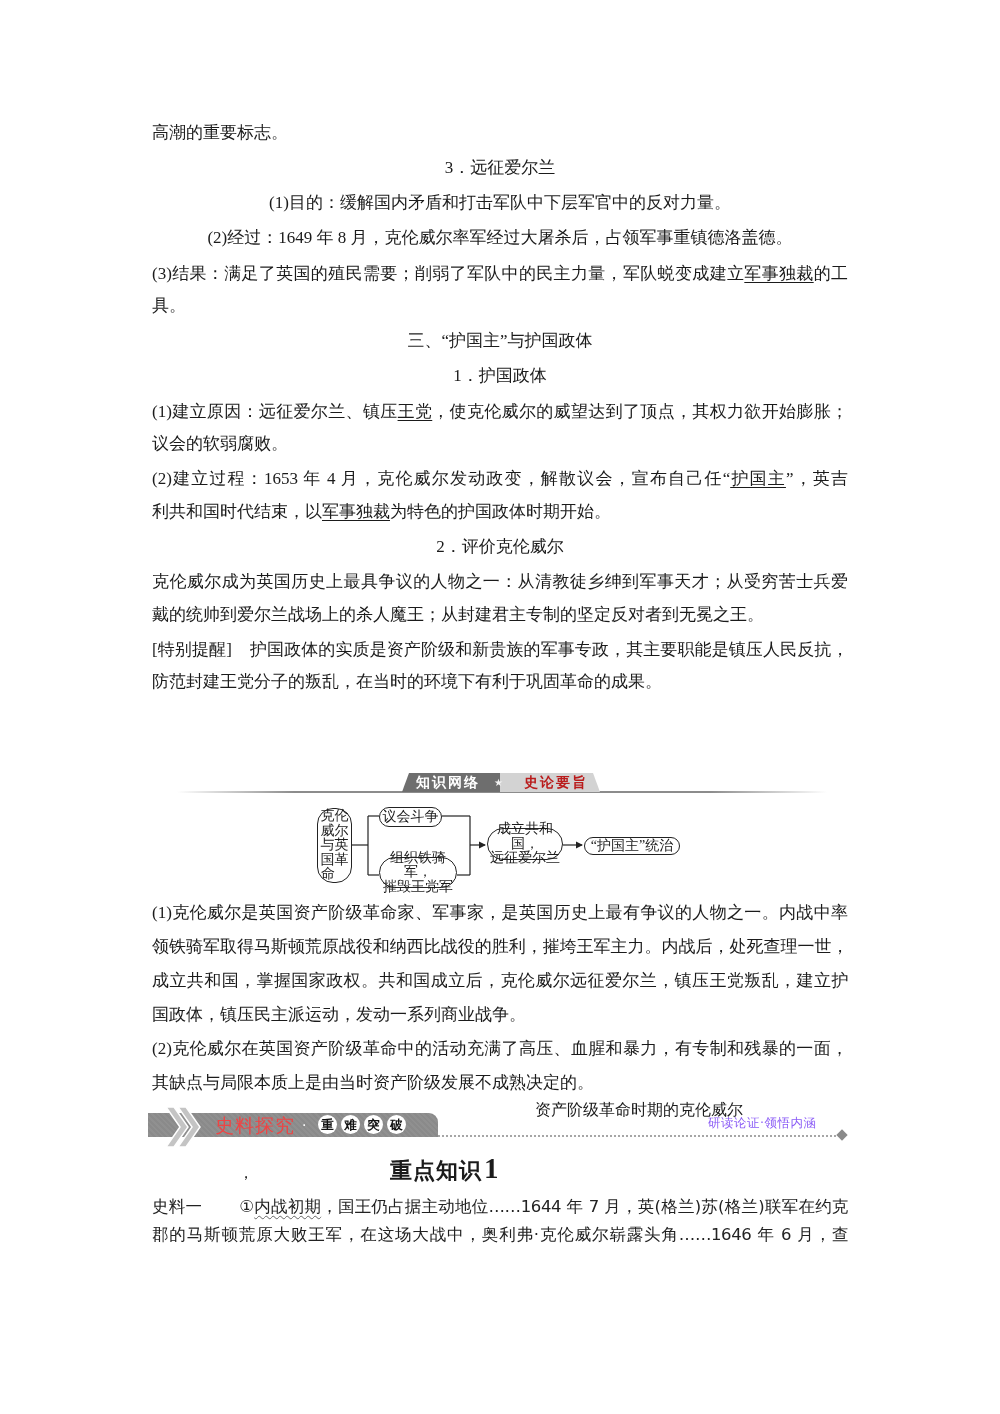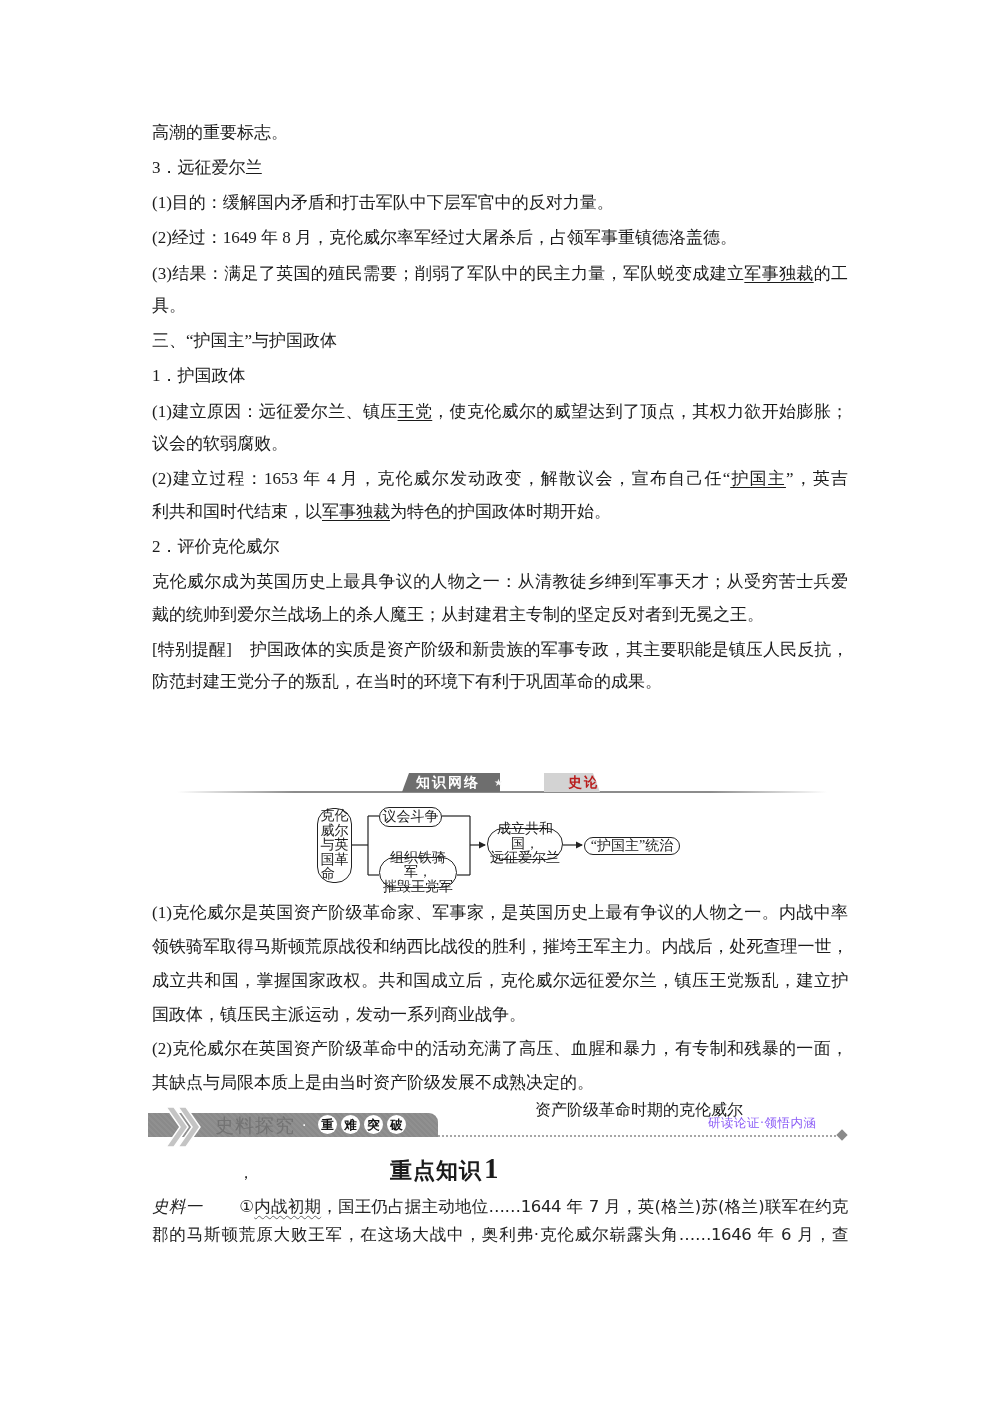--- a/index.html
+++ b/index.html
@@ -4,36 +4,36 @@
 <style>
   html, body { margin:0; padding:0; }
   body {
     width:1000px; height:1414px; position:relative; overflow:hidden;
     background:#ffffff; color:#1b1b1b;
     font-family: "Liberation Serif", "DejaVu Serif", serif;
   }
   .block { position:absolute; left:152px; width:696px; }
   .ln { font-size:17px; white-space:nowrap; }
   .s1 .ln { height:32.5px; line-height:32.5px; }
-  .s1 .gap { margin-top:2.7px; }
+  .s1 .gap { margin-top:2.7px;text-align:center; }
   .s2 .ln { height:34px; line-height:34px; }
   .full { text-align:justify; text-align-last:justify; }
   .tight { letter-spacing:-0.4px; }
   .u { text-decoration:underline; text-decoration-thickness:1px; text-underline-offset:3px; }
   .label-gap { margin-right:18px; }
 
   
   .net-line {
     position:absolute; left:177px; top:791px; width:650px; height:2px;
     background:linear-gradient(to right, rgba(160,160,160,0), #8c8c8c 18%, #8c8c8c 82%, rgba(160,160,160,0));
   }
   .net-tab {
     position:absolute; left:402px; top:773px; width:198px; height:19px; display:flex;
     clip-path:polygon(0 100%, 7px 0, calc(100% - 7px) 0, 100% 100%);
-    font-family:"DejaVu Sans", sans-serif; font-weight:bold; font-size:14px; line-height:19px;gap:44px;
+    font-family:"DejaVu Sans", sans-serif; font-weight:bold; font-size:14px; line-height:19px;
   }
   .net-left { width:98px; background:#6e6e6e; color:#ffffff; padding-left:14px; box-sizing:border-box; letter-spacing:2px; position:relative; }
   .net-star { position:absolute; right:-5px; top:0; color:#f2f2f2; font-size:10px; z-index:2; }
   .net-right { flex:1; background:#d3d3d3; color:#b91c1c; padding-left:24px; box-sizing:border-box; letter-spacing:2px; }
 
   
   .diagram { position:absolute; left:300px; top:795px; width:400px; height:100px; }
   .diagram svg { position:absolute; left:0; top:0; }
   .dbox {
     position:absolute; border:1.3px solid #222; border-radius:16px; box-sizing:border-box;
@@ -49,21 +49,21 @@
 
   
   .src-bar {
     position:absolute; left:148px; top:1113px; width:290px; height:24px;
     background:repeating-linear-gradient(45deg, #8a8a8a 0 2px, #909090 2px 4px);
     border-top-right-radius:9px;
   }
   .src-chev { position:absolute; left:162px; top:1105px; }
   .src-title {
     position:absolute; left:215px; top:1112px; height:26px; line-height:26px;
-    color:#737373; font-family:"DejaVu Sans", sans-serif; font-size:19px; letter-spacing:1px;
+    color:#ef4444; font-family:"DejaVu Sans", sans-serif; font-size:19px; letter-spacing:1px;
   }
   .src-dot { position:absolute; left:302px; top:1112px; line-height:26px; color:#fff; font-size:14px; font-family:"DejaVu Sans", sans-serif; }
   .badges { position:absolute; left:318px; top:1115px; display:flex; gap:4px; }
   .badge {
     width:19px; height:19px; border-radius:50%; background:#ffffff; color:#111;
     font-family:"DejaVu Sans", sans-serif; font-weight:bold; font-size:12.5px; line-height:19px; text-align:center;
   }
   .src-dotline { position:absolute; left:438px; top:1135px; width:402px; border-top:2px dotted #a6a6a6; }
   .src-right { position:absolute; left:708px; top:1115px; font-family:"DejaVu Sans", sans-serif; font-size:12.5px; color:#8b5cf6; letter-spacing:0.5px;text-align:right; }
   .diamond { position:absolute; left:838px; top:1131px; width:8px; height:8px; background:#8a8a8a; transform:rotate(45deg); }
@@ -180,15 +180,15 @@
 </div>
 <div class="src-dotline"></div>
 <div class="src-right">研读论证·领悟内涵</div>
 <div class="diamond"></div>
 
 <div class="kp-stray">，</div>
 <div class="kp-title"><span>重点知识</span><span class="kp-num">1</span></div>
 <div class="kp-sub">资产阶级革命时期的克伦威尔</div>
 
 <div class="block s3" style="top:1193px;">
-  <div class="ln full tight"><span style="margin-right:37px;font-style:italic;">史料一</span><span>①</span><span class="wavy">内战初期</span><span>，国王仍占据主动地位……1644 年 7 月，英(格兰)苏(格兰)联军在约克</span></div>
+  <div class="ln full tight"><span style="margin-right:37px;">史料一</span><span>①</span><span class="wavy">内战初期</span><span>，国王仍占据主动地位……1644 年 7 月，英(格兰)苏(格兰)联军在约克</span></div>
   <div class="ln full tight">郡的马斯顿荒原大败王军，在这场大战中，奥利弗·克伦威尔崭露头角……1646 年 6 月，查</div>
 </div>
 
 </body></html>

